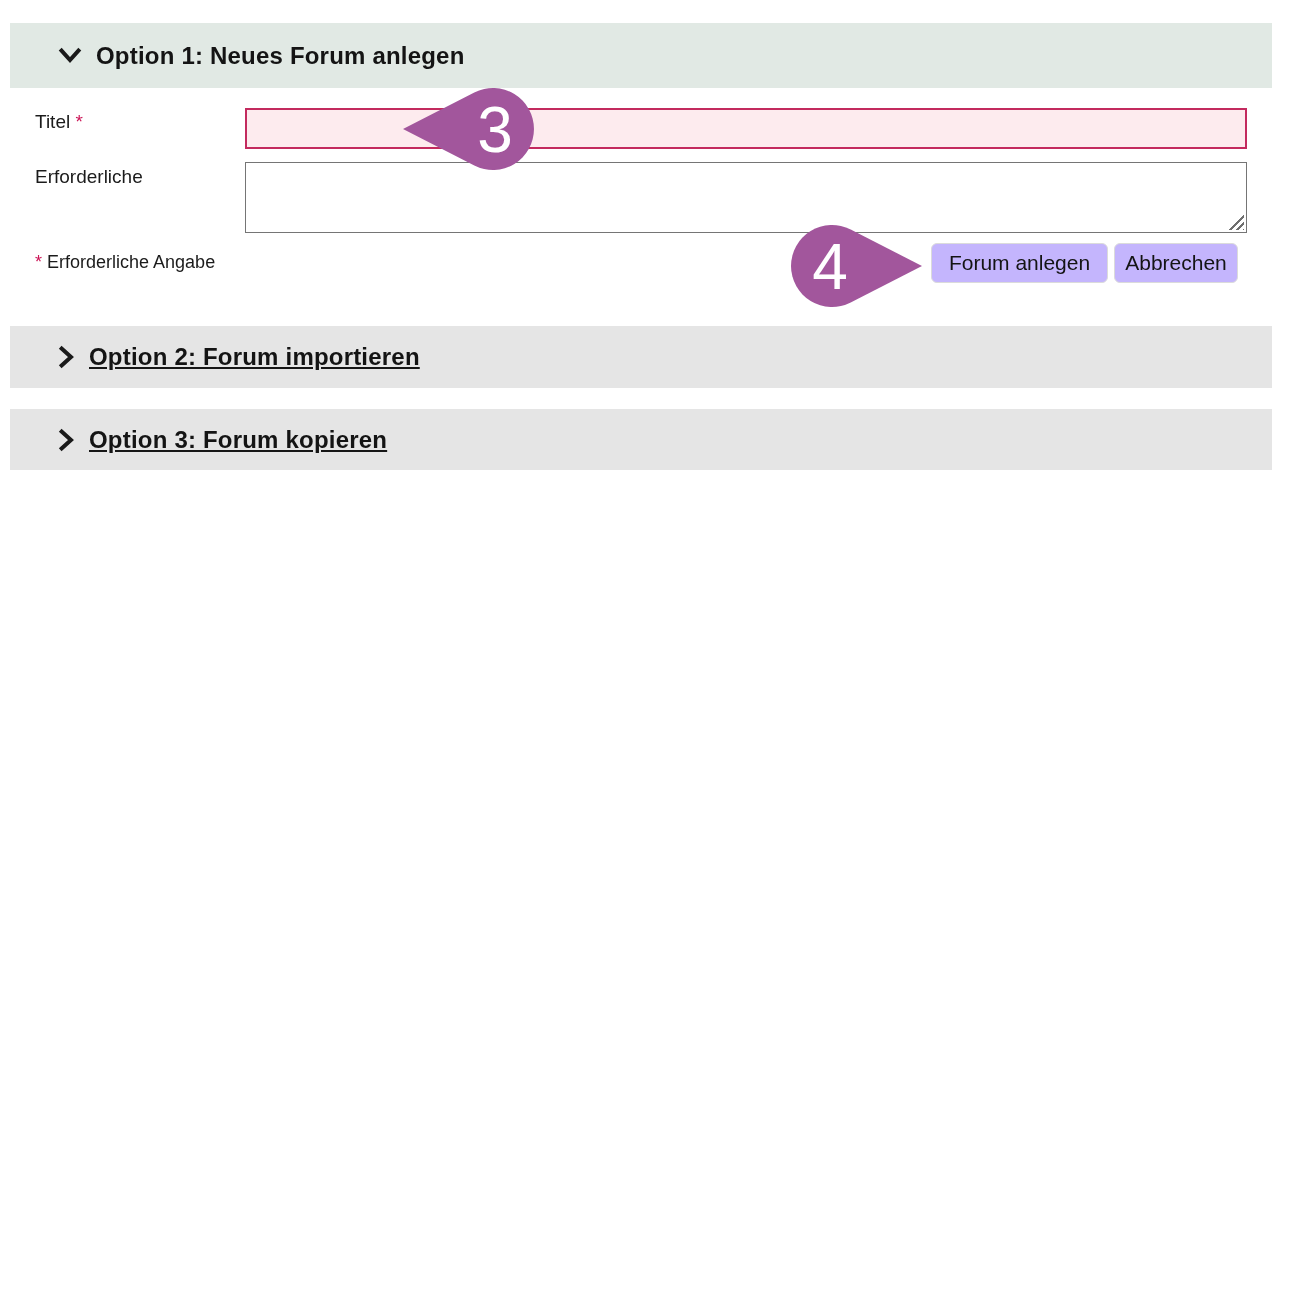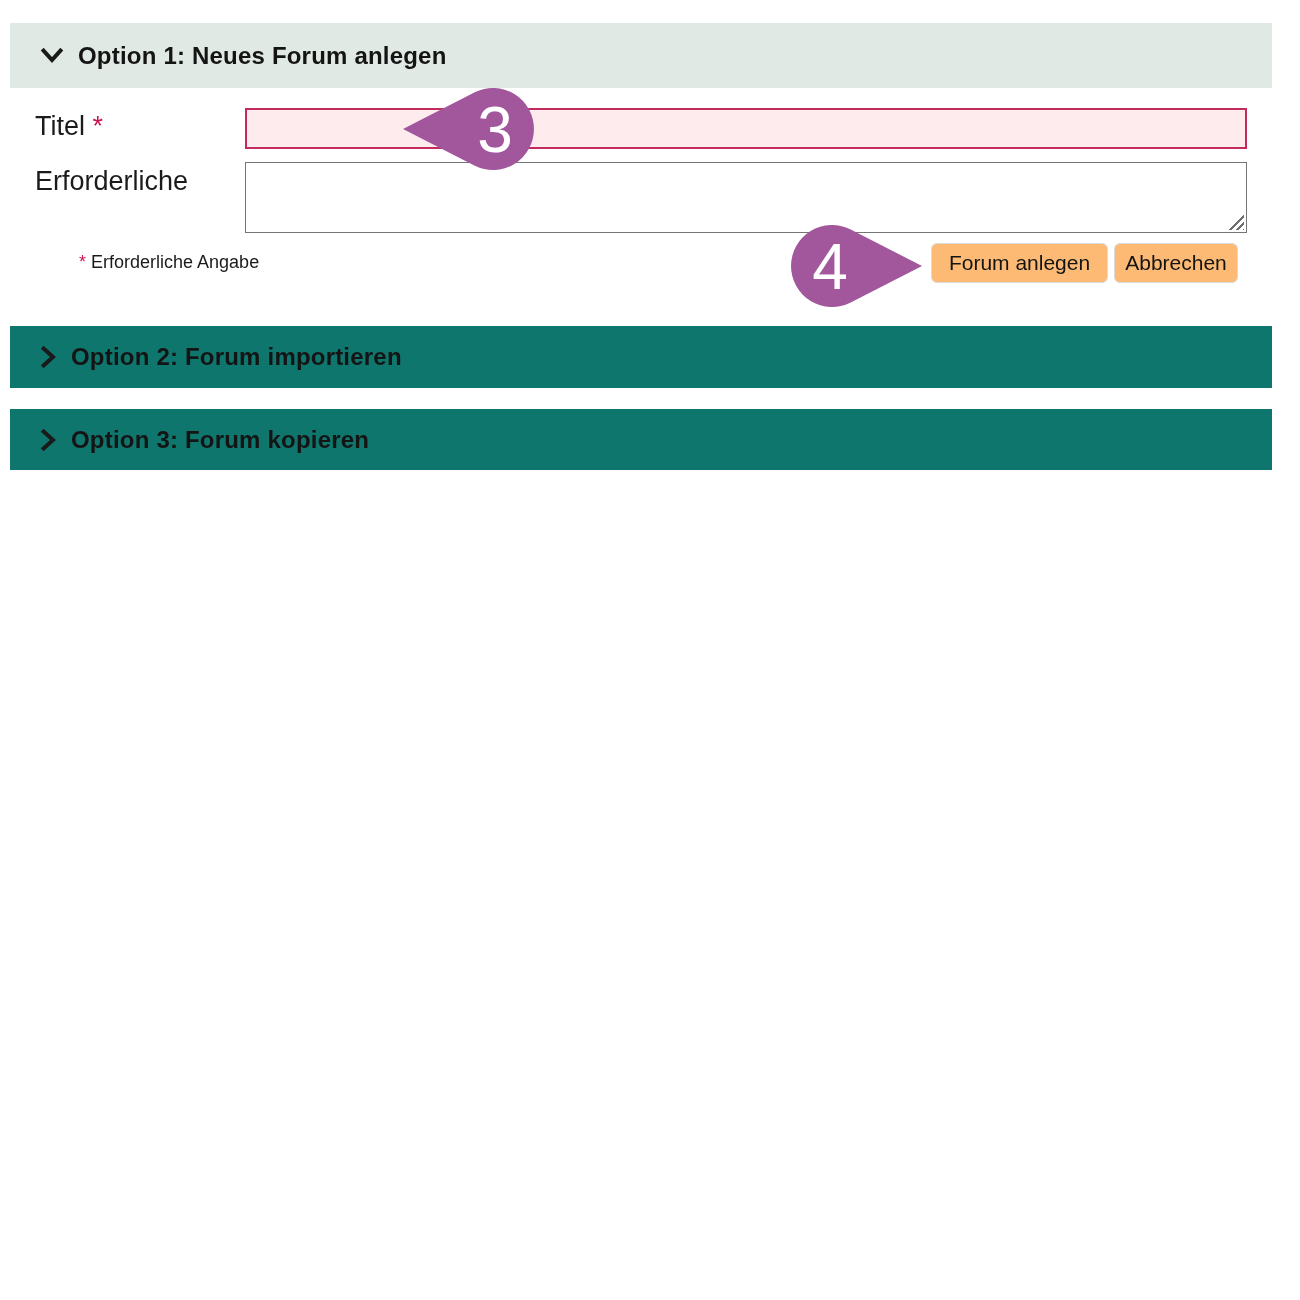--- a/index.html
+++ b/index.html
@@ -7,36 +7,36 @@
     position:relative;
     width:1300px;height:1300px;
     background:#ffffff;
     font-family:"Liberation Sans",sans-serif;
     color:#161616;
     overflow:hidden;
   }
   .bar{
     position:absolute;left:10px;width:1262px;
     display:flex;align-items:center;
-    padding:0 0 0 30px;box-sizing:border-box;
+    padding:0 0 0 48px;box-sizing:border-box;
     cursor:pointer;
   }
   .bar-open{top:23px;height:65px;background:#e1e9e4;}
-  .bar-closed{background:#0f766e;}
+  .bar-closed{background:#e5e5e5;text-decoration:underline;}
   .bar2{top:326px;height:62px;}
   .bar3{top:409px;height:61px;}
   .bar h3{
     margin:0 0 0 14px;
     font-size:24px;font-weight:700;color:#141414;
     letter-spacing:0.2px;
   }
   .chev{flex:0 0 auto;display:block;}
   .field-label{
     position:absolute;left:35px;
-    font-size:27px;color:#1b1b1b;
+    font-size:19px;color:#1b1b1b;
   }
   .req{color:#cc1557;}
   .title-input{
     position:absolute;left:245px;top:108px;
     width:1002px;height:41px;box-sizing:border-box;
     background:#fdebee;border:2px solid #c32a5e;
     font-family:"Liberation Sans",sans-serif;font-size:20px;color:#161616;
     padding:0 10px;outline:none;border-radius:0;
   }
   .desc-wrap{position:absolute;left:245px;top:162px;width:1002px;height:71px;}
@@ -47,25 +47,25 @@
     padding:6px 10px;outline:none;resize:none;border-radius:0;display:block;
   }
   .resize-grip{
     position:absolute;right:3px;bottom:3px;width:17px;height:17px;
     background:repeating-linear-gradient(135deg,transparent 0 3px,#6f6f6f 3px 5px);
     clip-path:polygon(100% 0,100% 100%,0 100%);
     pointer-events:none;
   }
   .required-note{
     position:absolute;left:35px;top:252px;
-    font-size:18px;color:#1b1b1b;margin-left:44px;
+    font-size:18px;color:#1b1b1b;
   }
   .btn{
     position:absolute;top:243px;height:40px;
-    background:#fdba74;border:1px solid #dbdbdb;border-radius:6px;
+    background:#c4b5fd;border:1px solid #dbdbdb;border-radius:6px;
     font-family:"Liberation Sans",sans-serif;font-size:21px;color:#141414;
     display:flex;align-items:center;justify-content:center;
     box-sizing:border-box;cursor:pointer;padding:0 0;
   }
   .btn-submit{left:931px;width:177px;}
   .btn-cancel{left:1114px;width:124px;}
   .marker{position:absolute;pointer-events:none;}
   .marker text{
     font-family:"Liberation Sans",sans-serif;
     font-size:64px;fill:#ffffff;

